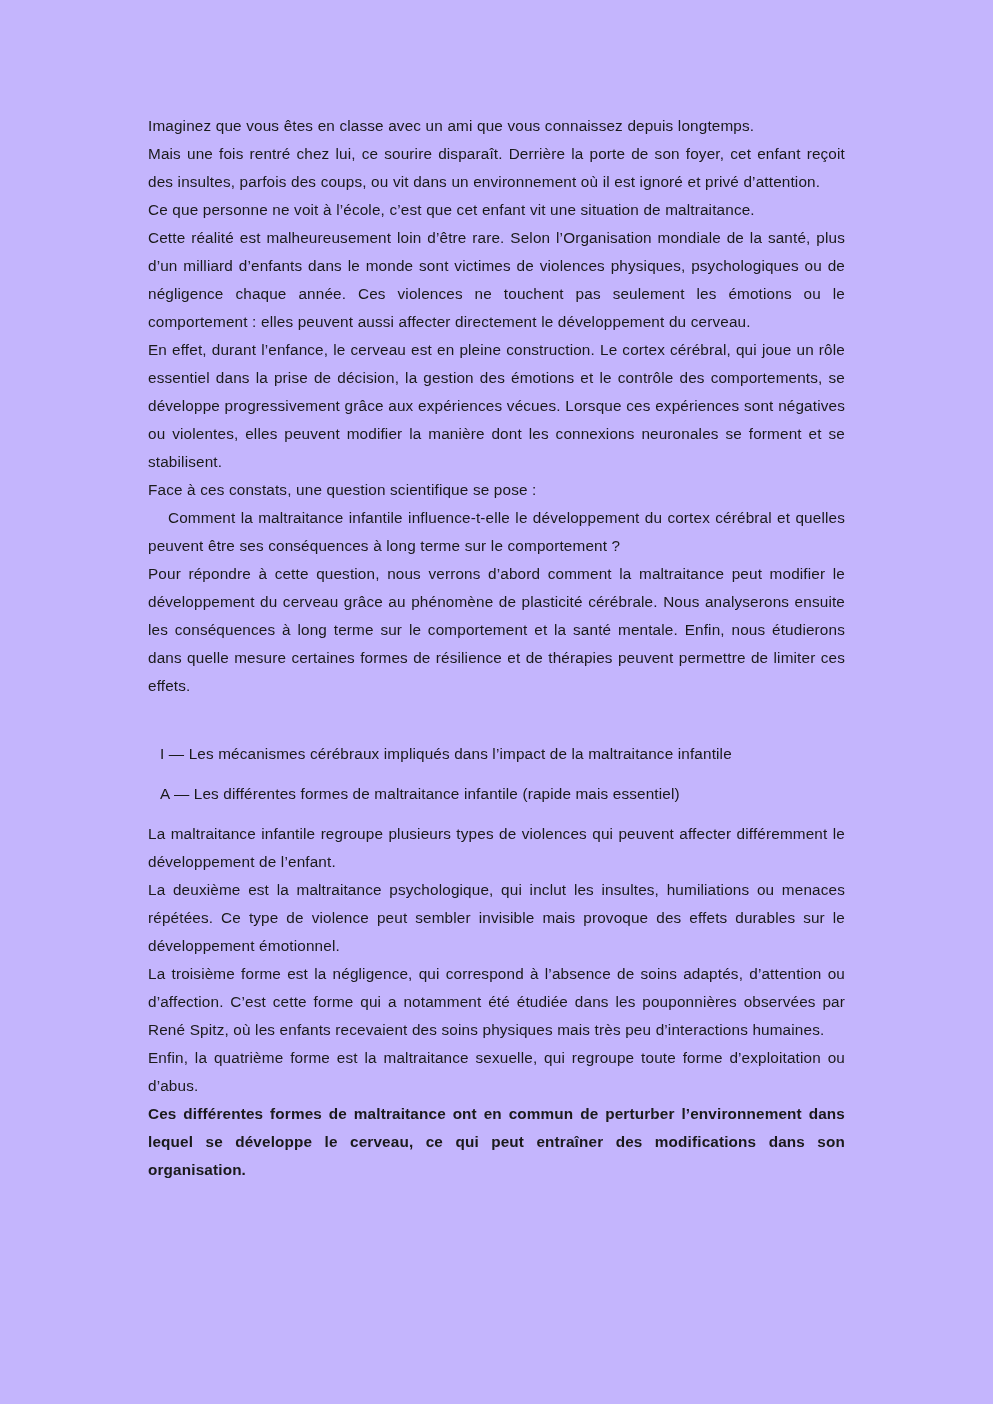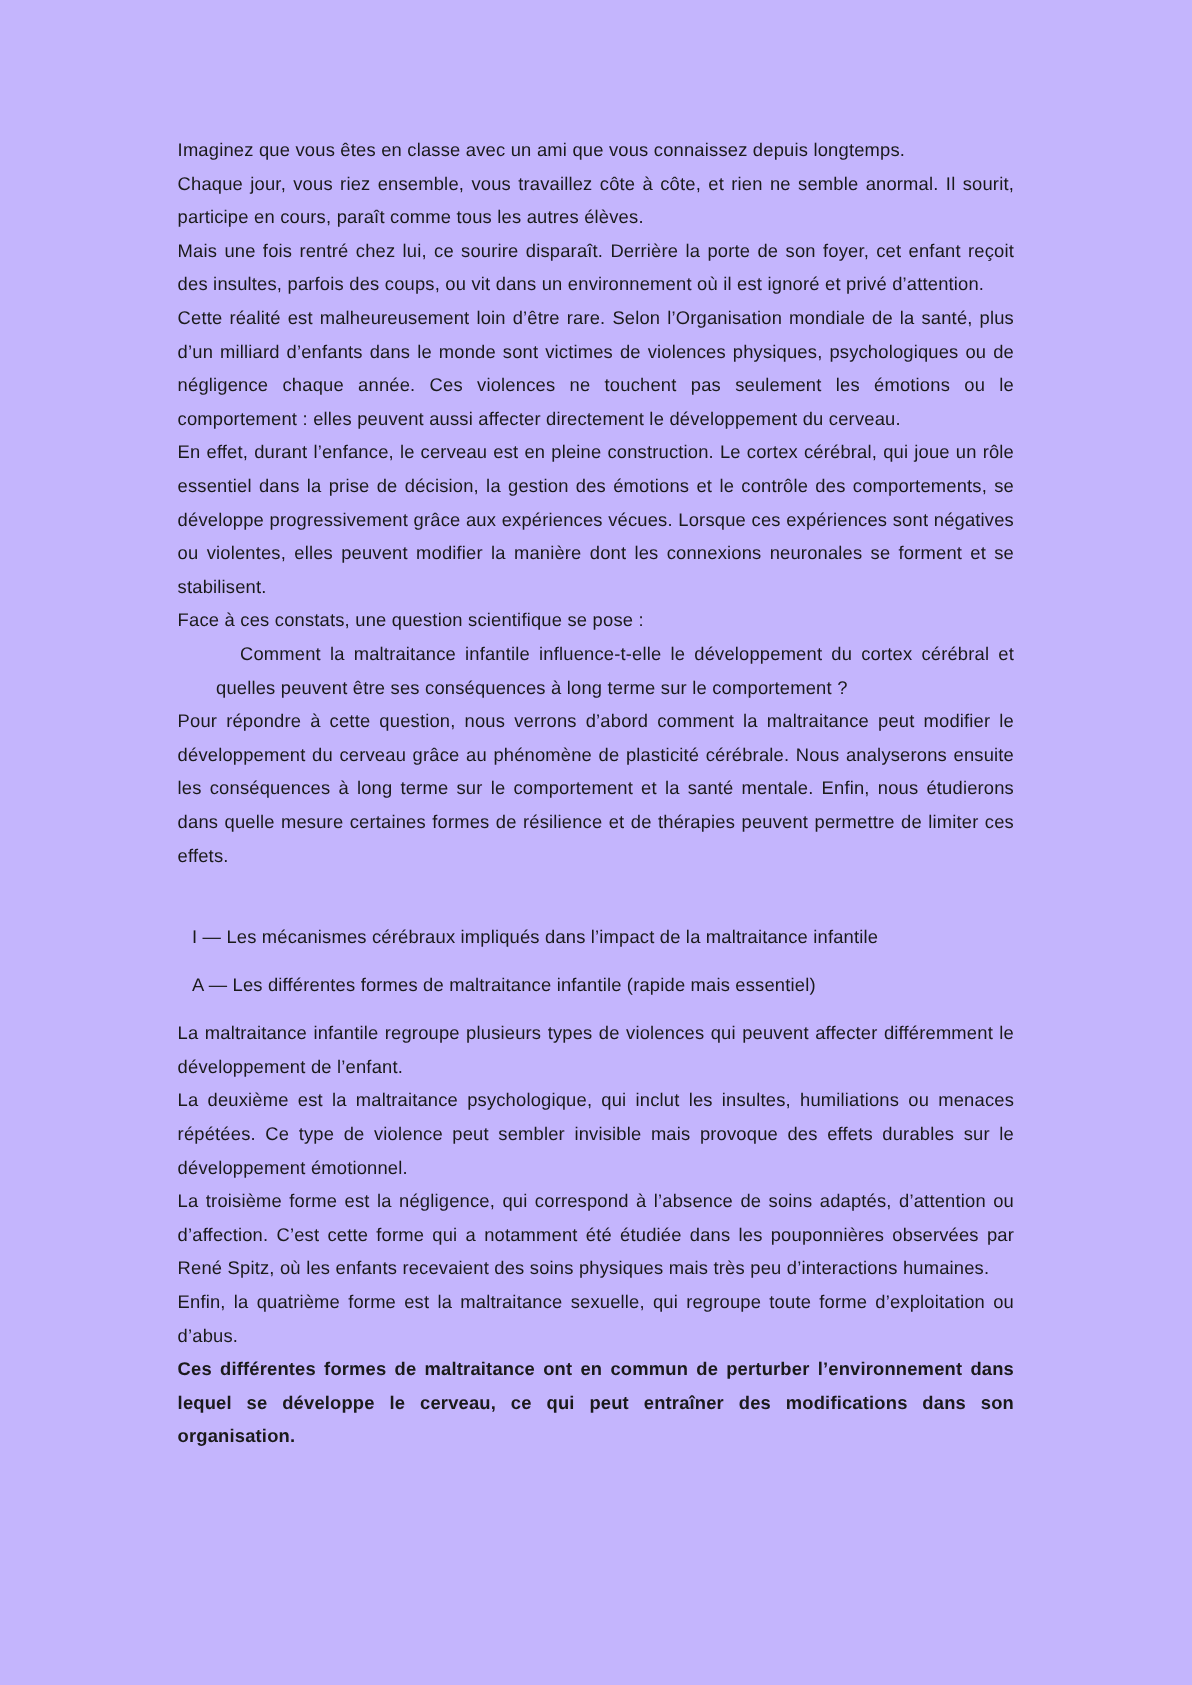--- a/index.html
+++ b/index.html
@@ -38,45 +38,44 @@
     letter-spacing: 0.01em;
     word-spacing: 0.005em;
   }
   
   .para:last-child {
     margin-bottom: 0;
     font-weight: bold;
   }
   .para-indent {
     text-indent: 20px;
-    margin-left: 32px;
   }
   .block-gap {
     height: 28px;
   }
   .heading-line {
     margin: 12px;
     font-size: 15.3px;
     line-height: 28px;
     text-align: left;
     letter-spacing: 0.01em;
   }
 </style>
 </head>
 <body>
 
 <div class="page">
   <div class="text-column">
 
     <p class="para">Imaginez que vous êtes en classe avec un ami que vous connaissez depuis longtemps.</p>
 
-    <p class="para">Chaque jour, vous riez ensemble, vous travaillez côte à côte, et rien ne semble anormal. Il sourit, participe en cours, paraît comme tous les autres élèves.</p>
 
     <p class="para">Mais une fois rentré chez lui, ce sourire disparaît. Derrière la porte de son foyer, cet enfant reçoit des insultes, parfois des coups, ou vit dans un environnement où il est ignoré et privé d’attention.</p>
 
+    <p class="para">Ce que personne ne voit à l’école, c’est que cet enfant vit une situation de maltraitance.</p>
 
     <p class="para">Cette réalité est malheureusement loin d’être rare. Selon l’Organisation mondiale de la santé, plus d’un milliard d’enfants dans le monde sont victimes de violences physiques, psychologiques ou de négligence chaque année. Ces violences ne touchent pas seulement les émotions ou le comportement : elles peuvent aussi affecter directement le développement du cerveau.</p>
 
     <p class="para">En effet, durant l’enfance, le cerveau est en pleine construction. Le cortex cérébral, qui joue un rôle essentiel dans la prise de décision, la gestion des émotions et le contrôle des comportements, se développe progressivement grâce aux expériences vécues. Lorsque ces expériences sont négatives ou violentes, elles peuvent modifier la manière dont les connexions neuronales se forment et se stabilisent.</p>
 
     <p class="para">Face à ces constats, une question scientifique se pose :</p>
 
     <p class="para para-indent">Comment la maltraitance infantile influence-t-elle le développement du cortex cérébral et quelles peuvent être ses conséquences à long terme sur le comportement ?</p>
 
     <p class="para">Pour répondre à cette question, nous verrons d’abord comment la maltraitance peut modifier le développement du cerveau grâce au phénomène de plasticité cérébrale. Nous analyserons ensuite les conséquences à long terme sur le comportement et la santé mentale. Enfin, nous étudierons dans quelle mesure certaines formes de résilience et de thérapies peuvent permettre de limiter ces effets.</p>

